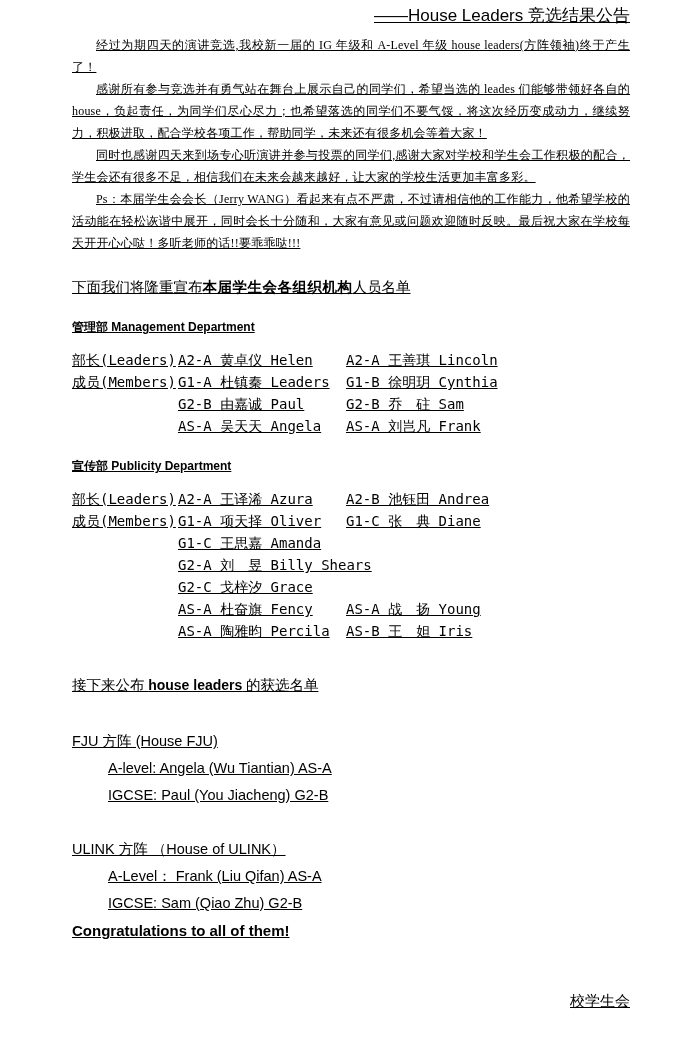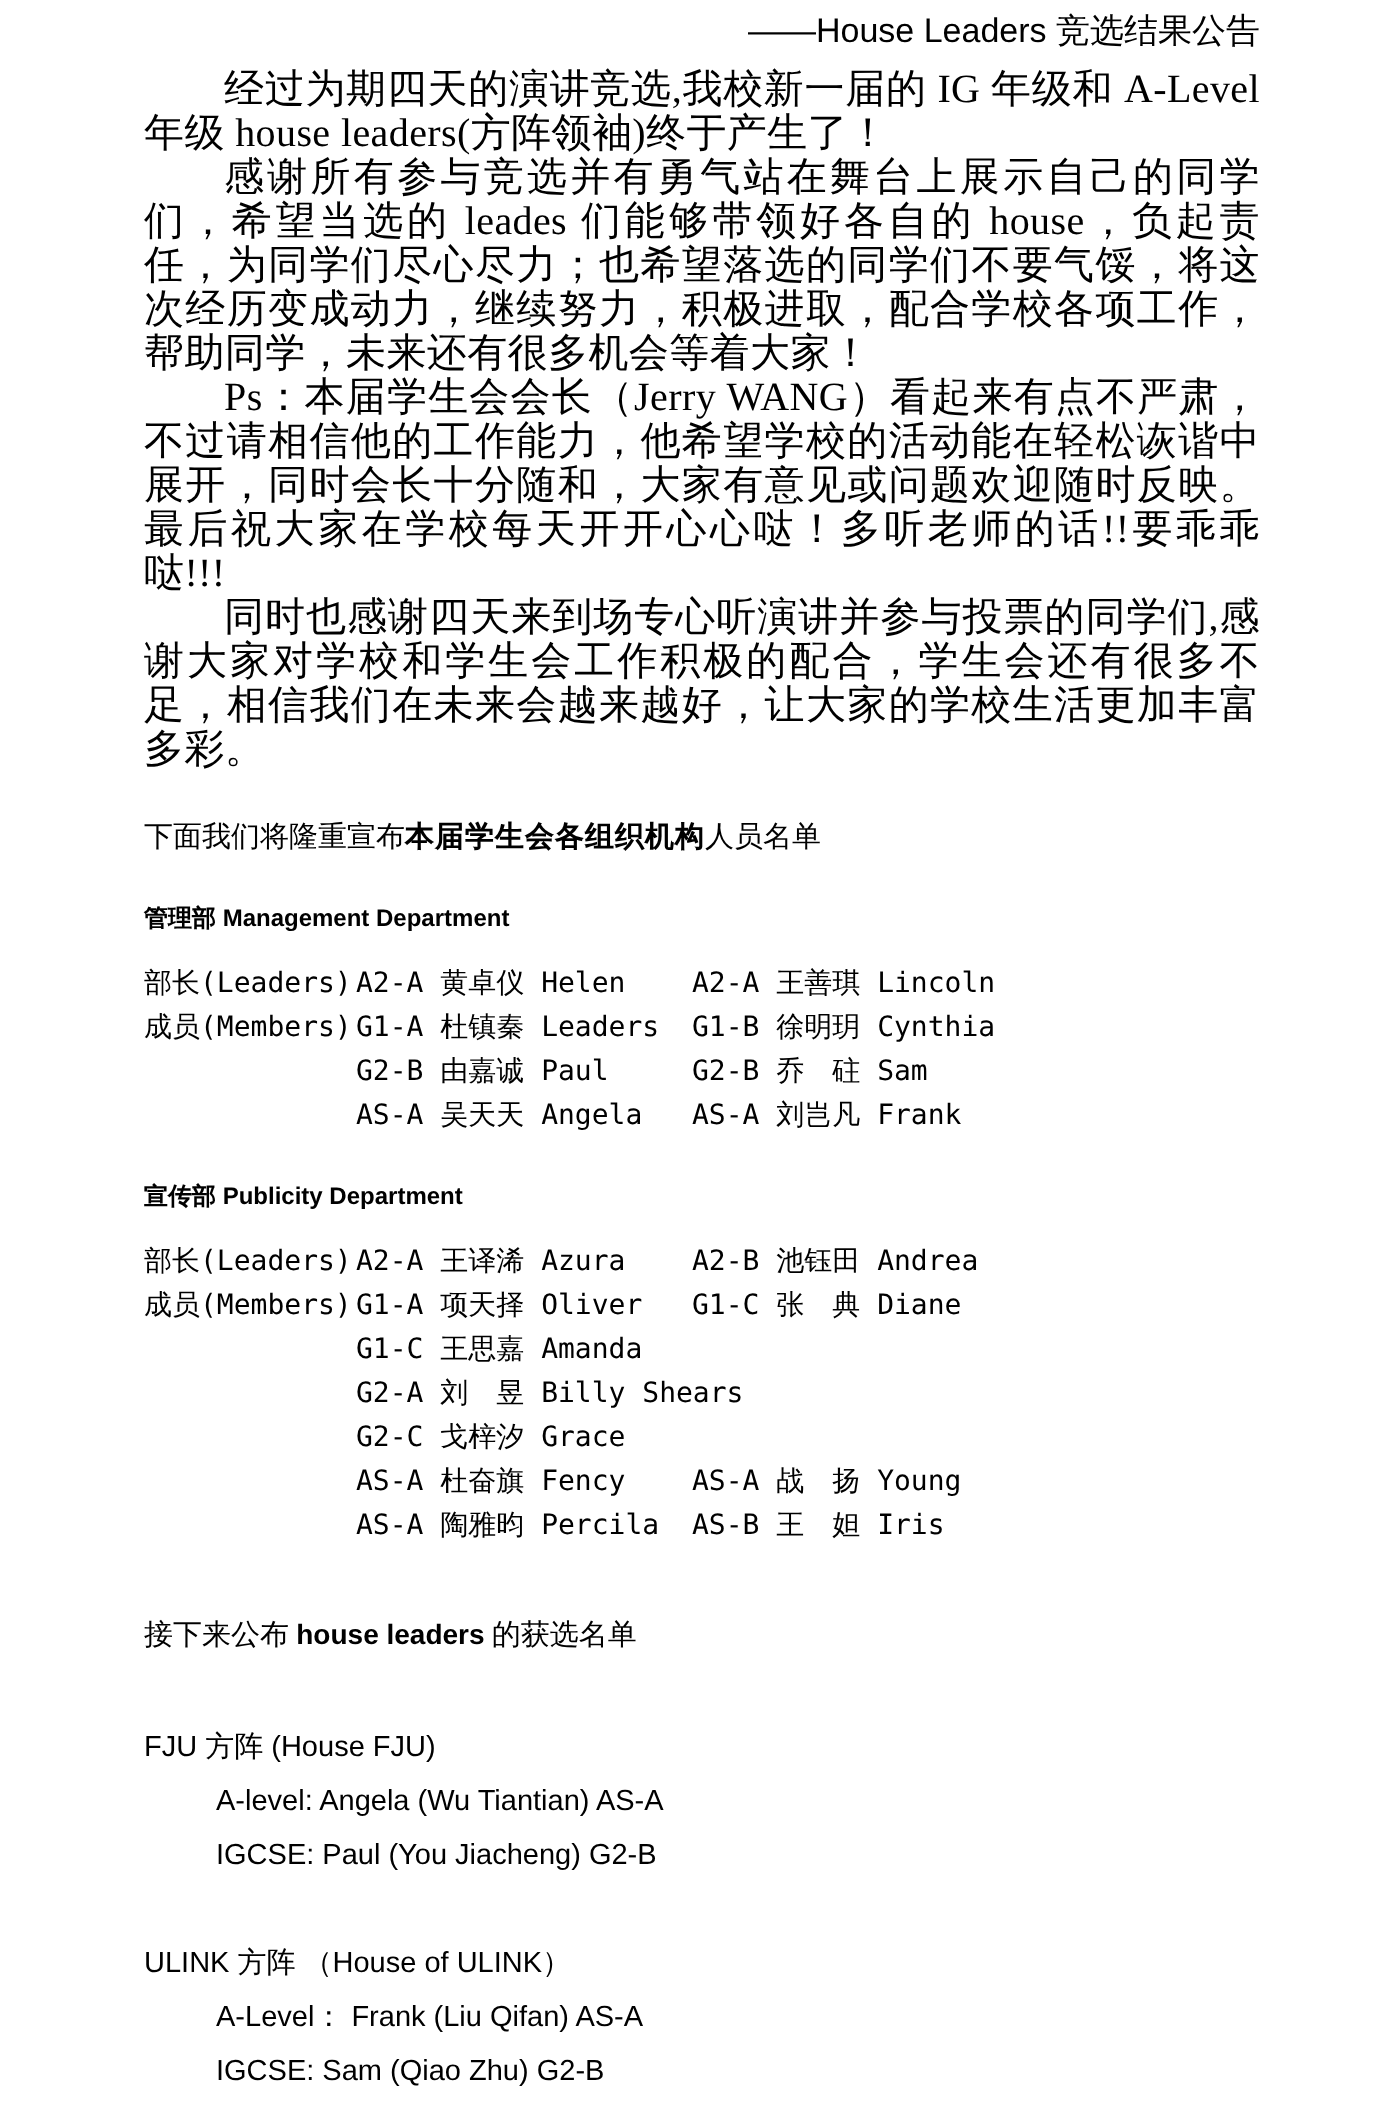--- a/index.html
+++ b/index.html
@@ -9,32 +9,33 @@
     background: #ffffff;
     color: #000000;
     font-family: "Liberation Serif", serif;
     overflow: hidden;
   }
   .page {
     box-sizing: border-box;
     width: 700px;
     height: 1051px;
     padding: 4px 70px 0 72px;
+    text-decoration: underline;
   }
   .doc-title {
     text-align: right;
     font-size: 17px;
     line-height: 24px;
     font-family: "Liberation Sans", "Liberation Serif", sans-serif;
     white-space: nowrap;
   }
   .body-text { margin-top: 6px; }
   .body-text p {
     margin: 0;
-    font-size: 20px;
+    font-size: 12px;
     line-height: 22px;
     text-align: justify;
     text-indent: 2em;
     letter-spacing: 0.2px;
   }
   .announce {
     margin-top: 22px;
     font-size: 14.5px;
     line-height: 22px;
   }
@@ -89,22 +90,22 @@
 </head>
 <body>
 
 <div class="page">
 
   <div class="doc-title">——House Leaders 竞选结果公告</div>
 
   <div class="body-text">
     <p>经过为期四天的演讲竞选,我校新一届的 IG 年级和 A-Level 年级 house leaders(方阵领袖)终于产生了！</p>
     <p>感谢所有参与竞选并有勇气站在舞台上展示自己的同学们，希望当选的 leades 们能够带领好各自的 house，负起责任，为同学们尽心尽力；也希望落选的同学们不要气馁，将这次经历变成动力，继续努力，积极进取，配合学校各项工作，帮助同学，未来还有很多机会等着大家！</p>
+    <p>同时也感谢四天来到场专心听演讲并参与投票的同学们,感谢大家对学校和学生会工作积极的配合，学生会还有很多不足，相信我们在未来会越来越好，让大家的学校生活更加丰富多彩。</p>
     <p>Ps：本届学生会会长（Jerry WANG）看起来有点不严肃，不过请相信他的工作能力，他希望学校的活动能在轻松诙谐中展开，同时会长十分随和，大家有意见或问题欢迎随时反映。最后祝大家在学校每天开开心心哒！多听老师的话!!要乖乖哒!!!</p>
-    <p>同时也感谢四天来到场专心听演讲并参与投票的同学们,感谢大家对学校和学生会工作积极的配合，学生会还有很多不足，相信我们在未来会越来越好，让大家的学校生活更加丰富多彩。</p>
   </div>
 
   <div class="announce">
     <span>下面我们将隆重宣布</span><b>本届学生会各组织机构</b><span>人员名单</span>
   </div>
 
   <div class="dept-heading">管理部 Management Department</div>
 
   <div class="roster">
     <div class="roster-row">

